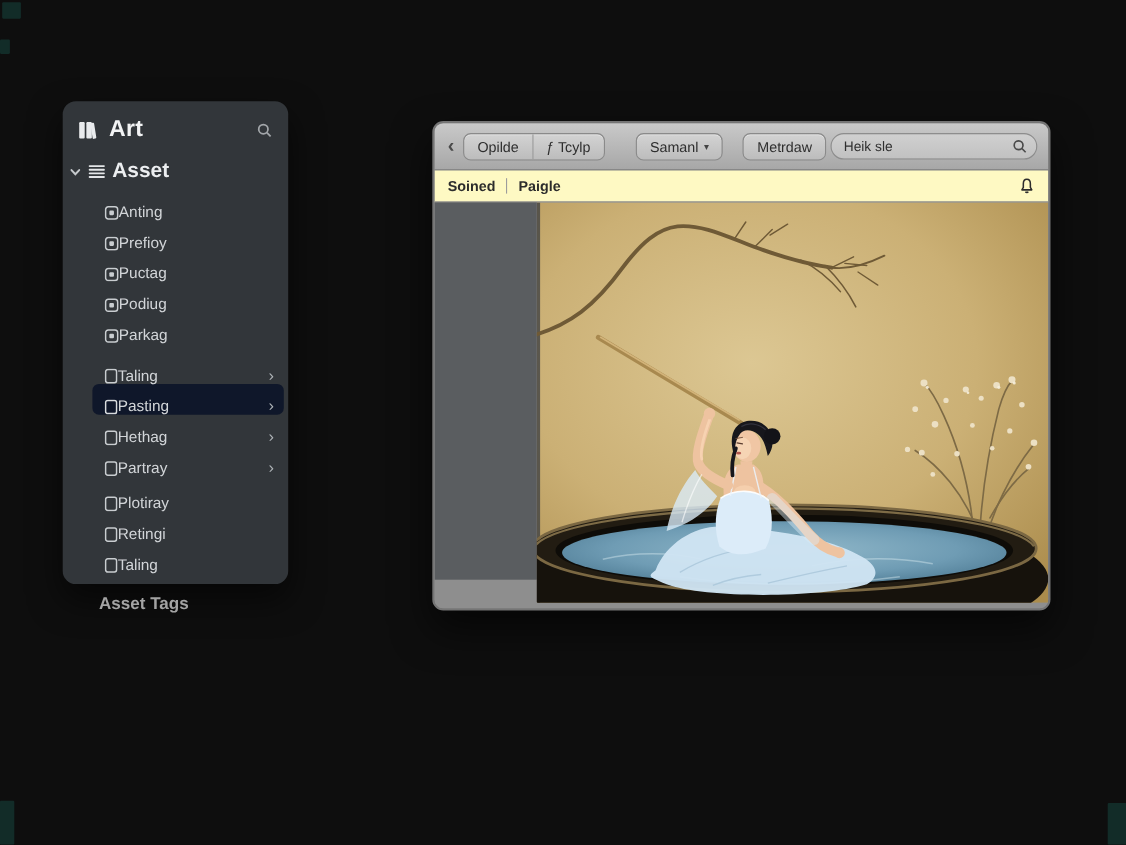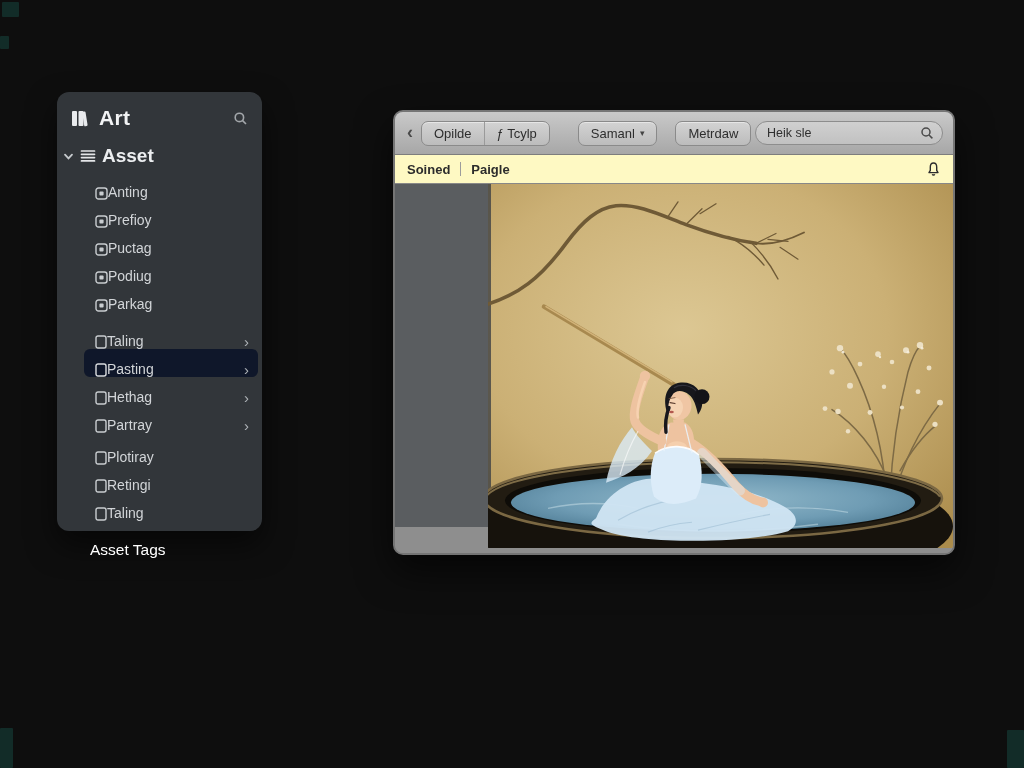--- a/index.html
+++ b/index.html
@@ -25,21 +25,21 @@
   .sb-title{font-size:21px;font-weight:bold;color:#f2f3f4;margin-left:9px;letter-spacing:.3px}
   .sb-search{margin-left:auto;opacity:.8;display:flex}
   .asset-row{display:flex;align-items:center;height:24px;margin-top:6px;padding:0 8px 0 6px;gap:6px;
     font-size:19px;font-weight:bold;color:#eceef0}
   .rows{margin-top:4px}
   .row{display:flex;align-items:flex-end;height:28px;margin:0 4px 0 27px;padding-left:11px;
     border-radius:6px;font-size:14px;gap:0;color:#d2d5d8;cursor:default}
   .row.selected{background:#0f172a}
   .row .chev{margin-left:auto;margin-right:9px;color:#afb4b8;font-size:15px;line-height:1}
   .gap{height:5px}
-  .sb-footer{margin:20px 0 0 33px;font-size:15.5px;font-weight:normal;color:#ffffff}
+  .sb-footer{margin:20px 0 0 33px;font-size:15.5px;font-weight:bold;color:#a3a3a3}
   .iconwrap{display:flex;align-items:center}
 
   
   .window{
     position:absolute;left:393px;top:110px;width:562px;height:445px;box-sizing:border-box;
     background:#8e8e8e;border:2px solid #757575;border-radius:10px;overflow:hidden;
     display:flex;flex-direction:column;box-shadow:0 16px 36px rgba(0,0,0,.6);
   }
   .toolbar{flex:0 0 42px;background:linear-gradient(#c9c9c9,#a7a7a7);
     display:flex;align-items:center;padding:0 10px;border-bottom:1px solid #7d7d7d}

